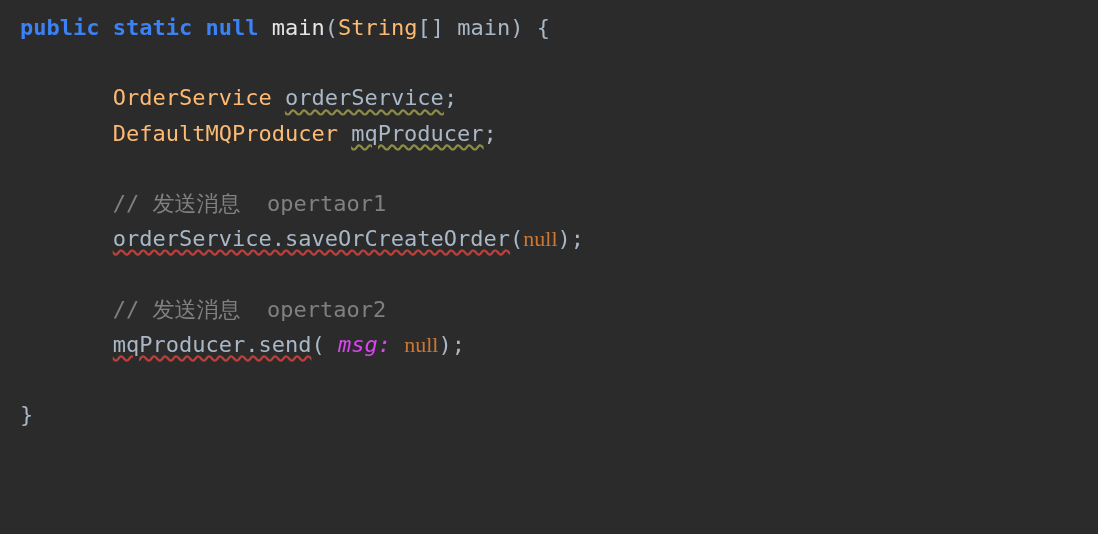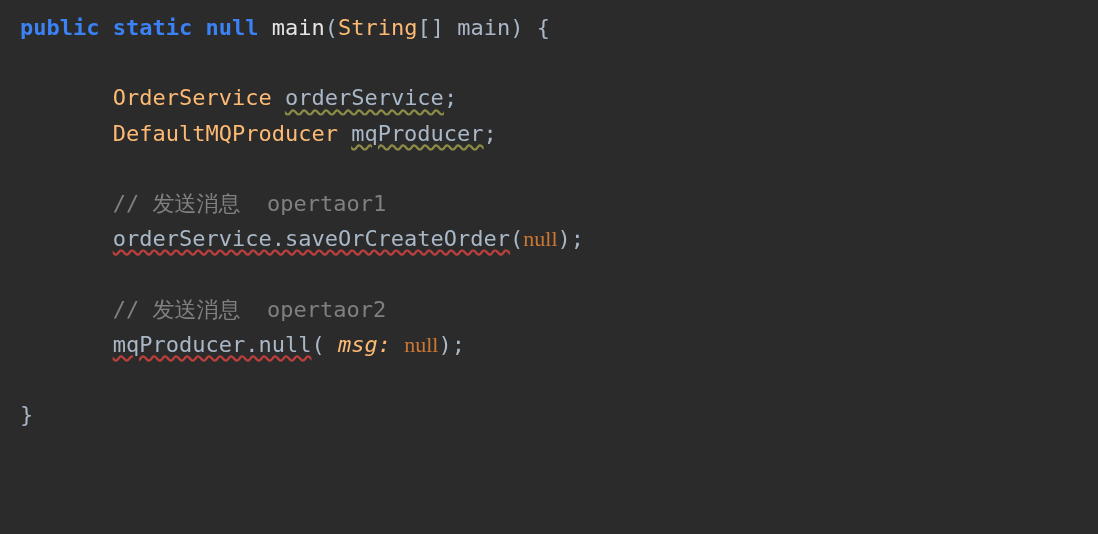--- a/index.html
+++ b/index.html
@@ -16,21 +16,21 @@
     }
     pre { font-family: inherit; }
     .kw { color: #3b82f6; font-weight: bold; }
     .method-name { color: #e5e5e5; }
     .paren { color: #a9b7c6; }
     .brace { color: #a9b7c6; }
     .type { color: #fdba74; }
     .var { color: #a9b7c6; }
     .comment { color: #808080; }
     .kw-null { color: #cc7832; font-family: Liberation Serif, serif; }
-    .param-hint { color: #fdba74; font-style: italic; text-align: center; }
+    .param-hint { color: #d946ef; font-style: italic; text-align: center; }
     .warn-underline {
       text-decoration: underline;
       text-decoration-style: wavy;
       text-decoration-color: #8c8c46;
       text-underline-offset: 3px;
     }
     .error-underline {
       text-decoration: underline;
       text-decoration-style: wavy;
       text-decoration-color: #bc3f3c;
@@ -43,15 +43,15 @@
 
 <pre><span><span class="kw">public</span> <span class="kw">static</span> <span class="kw">null</span> <span class="method-name">main</span><span class="paren">(</span><span class="type">String</span><span>[]</span> <span class="var">main</span><span class="paren">)</span> <span class="brace">{</span></span>
 
 <span>       <span class="type">OrderService</span> <span class="var warn-underline">orderService</span><span>;</span></span>
 <span>       <span class="type">DefaultMQProducer</span> <span class="var warn-underline">mqProducer</span><span>;</span></span>
 
 <span>       <span class="comment">// 发送消息  opertaor1</span></span>
 <span>       <span class="var error-underline">orderService.saveOrCreateOrder</span><span class="paren">(</span><span class="kw-null">null</span><span class="paren">)</span><span>;</span></span>
 
 <span>       <span class="comment">// 发送消息  opertaor2</span></span>
-<span>       <span class="var error-underline">mqProducer.null</span><span class="paren">(</span><span class="param-hint"> msg: </span><span class="kw-null">null</span><span class="paren">)</span><span>;</span></span>
+<span>       <span class="var error-underline">mqProducer.send</span><span class="paren">(</span><span class="param-hint"> msg: </span><span class="kw-null">null</span><span class="paren">)</span><span>;</span></span>
 
 <span><span class="brace">}</span></span></pre>
 
 </body></html>

